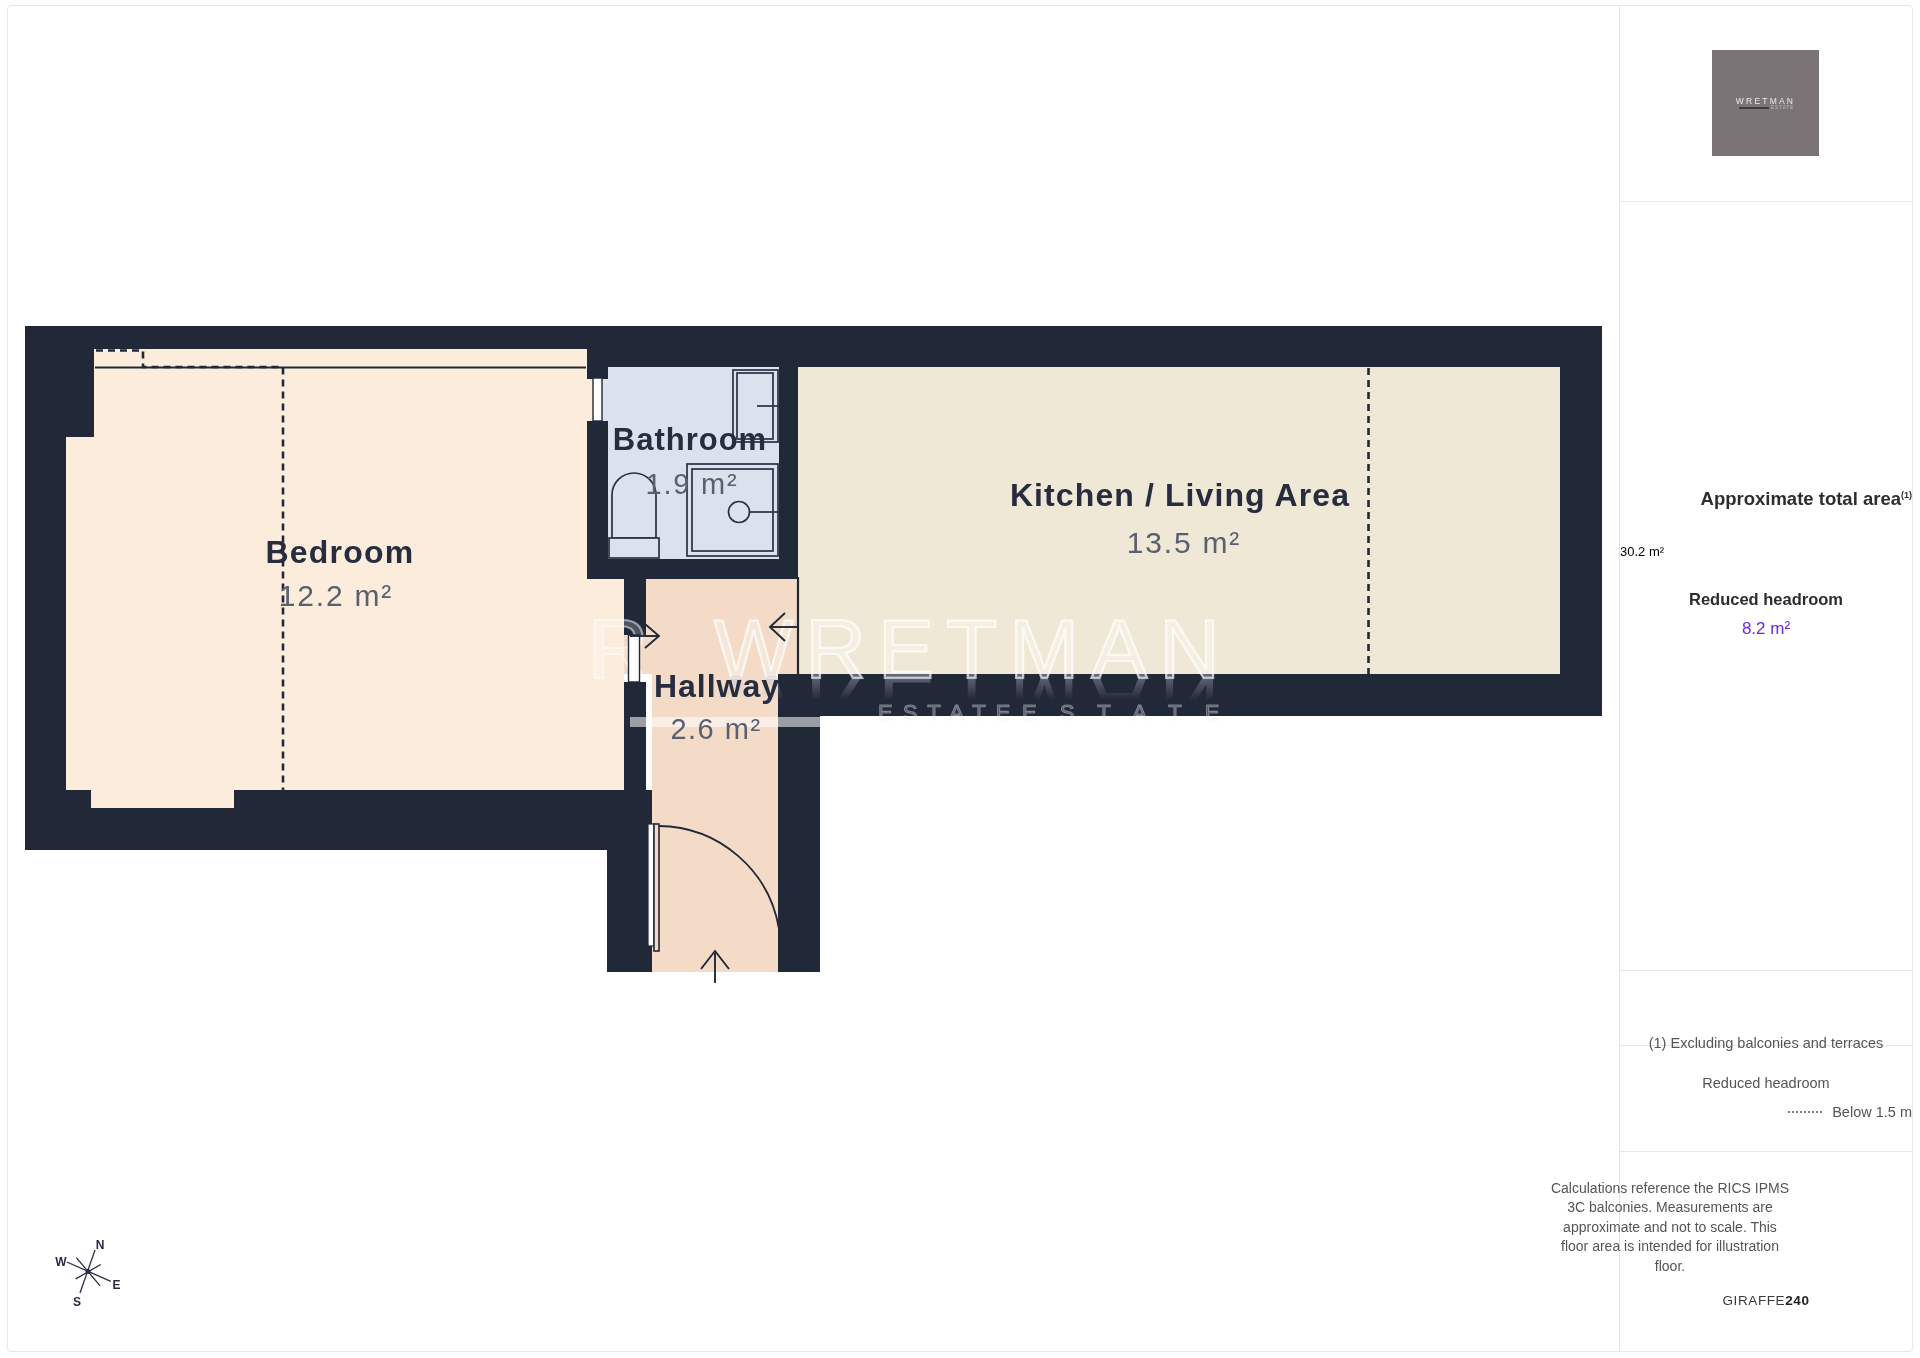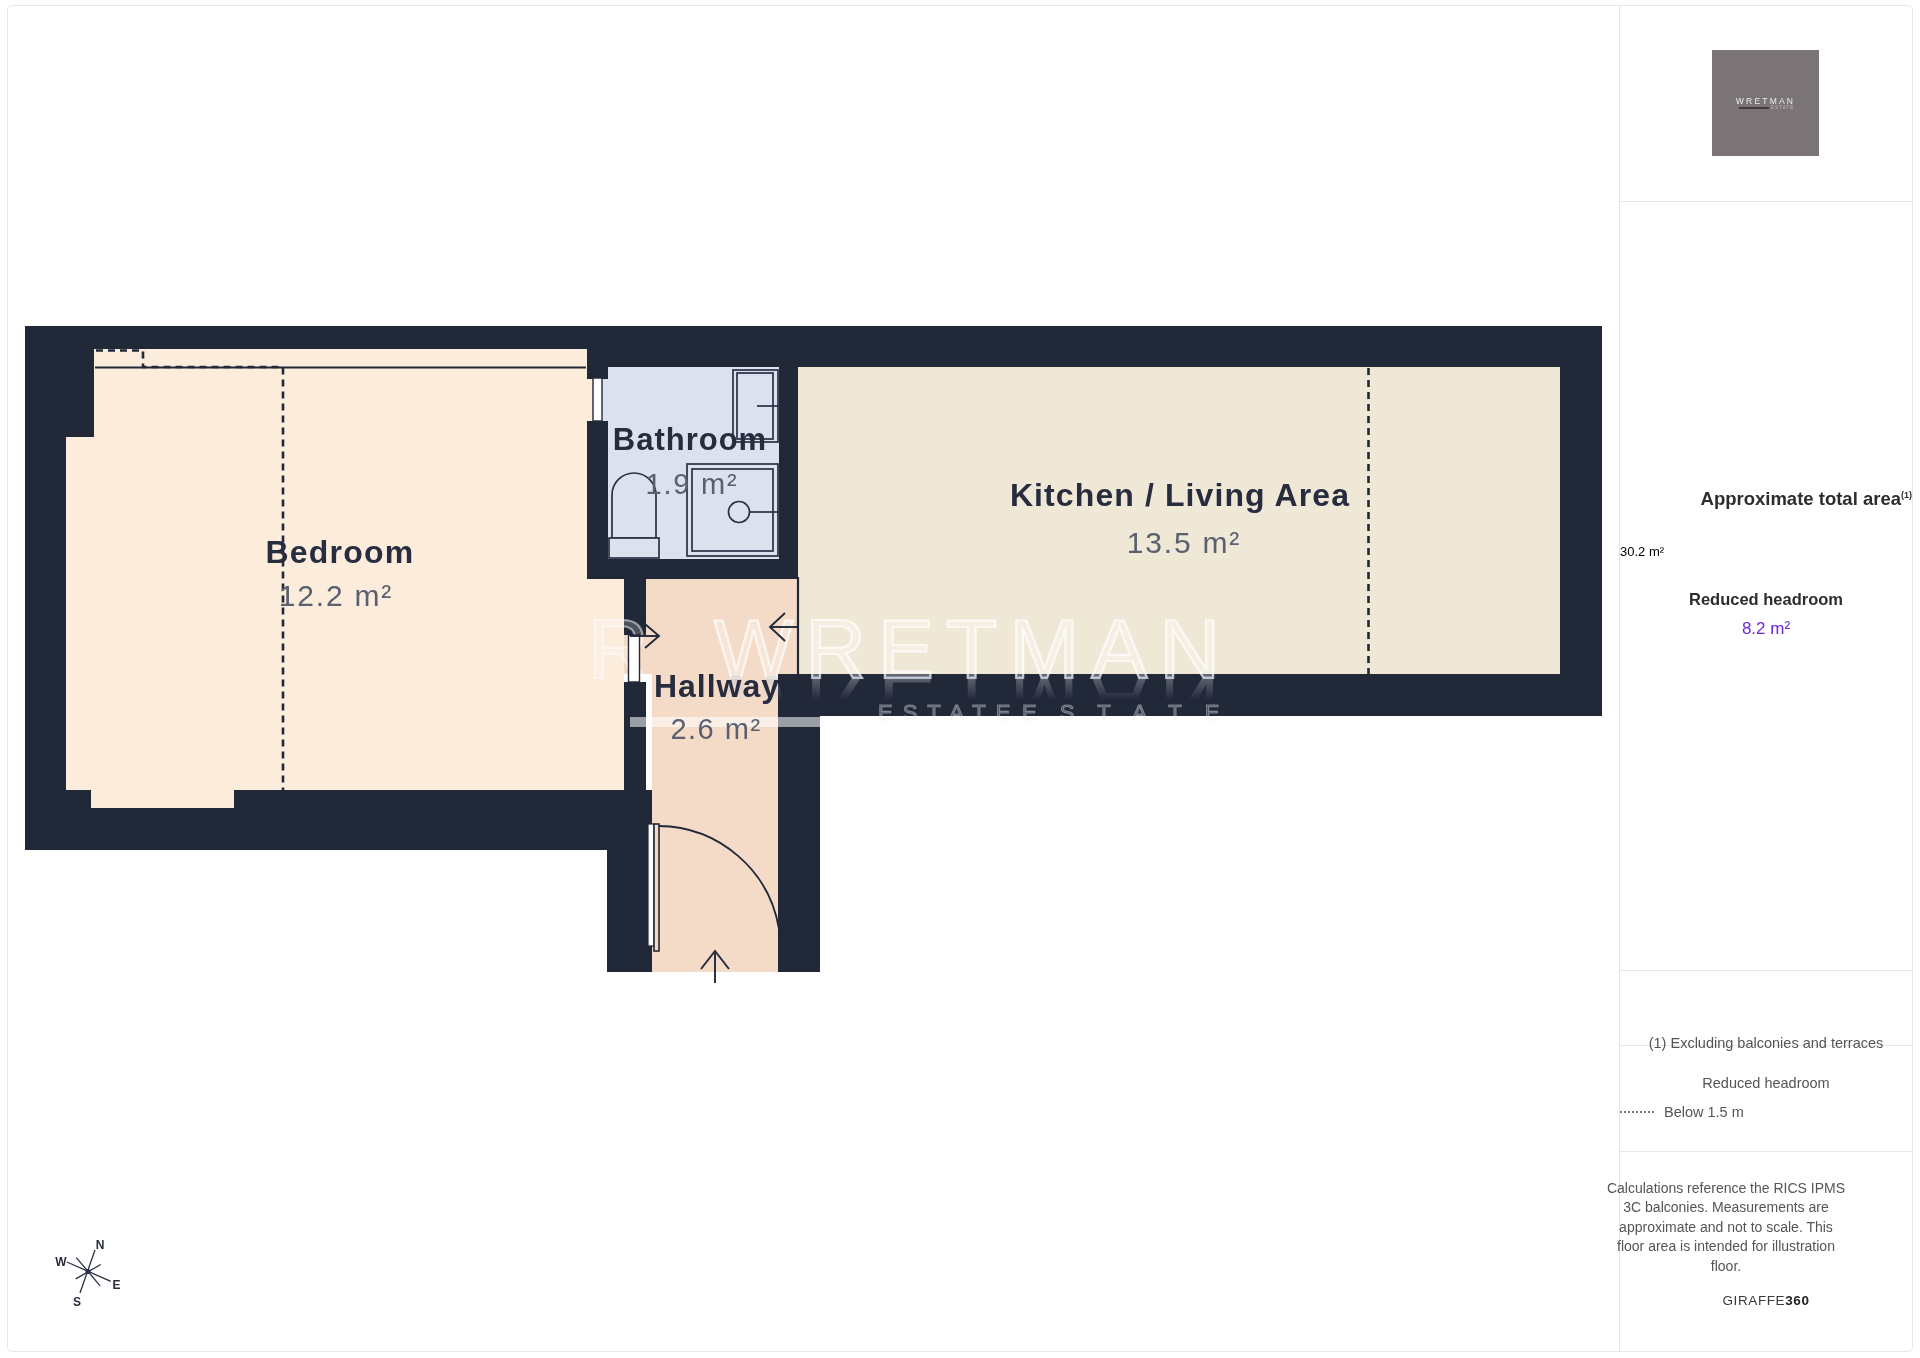--- a/index.html
+++ b/index.html
@@ -179,23 +179,23 @@
 <div class="abs" style="left:1620px;top:1151px;width:292px;height:1px;background:#e7e7e7;"></div>
 
 <div class="abs" style="left:1620px;top:488px;width:292px;text-align:right;font-size:18.5px;font-weight:bold;color:#2d2d2d;">Approximate total area<span style="font-size:9px;vertical-align:7px;font-weight:bold;">(1)</span></div>
 <div class="abs" style="left:1620px;top:544px;width:292px;text-align:left;font-size:13px;color:#000000;">30.2 m²</div>
 <div class="abs" style="left:1620px;top:590px;width:292px;text-align:center;font-size:16.5px;font-weight:bold;color:#2d2d2d;">Reduced headroom</div>
 <div class="abs" style="left:1620px;top:619px;width:292px;text-align:center;font-size:17px;color:#6d28d9;">8.2 m²</div>
 
 <div class="abs" style="left:1620px;top:999px;width:292px;text-align:center;font-size:14.5px;color:#555;margin-top:36px;">(1) Excluding balconies and terraces</div>
 
 <div class="abs" style="left:1620px;top:1075px;width:292px;text-align:center;font-size:14.5px;color:#555;">Reduced headroom</div>
-<div class="abs" style="left:1620px;top:1104px;width:292px;text-align:left;font-size:14.5px;color:#555;"><span style="display:inline-block;width:34px;border-top:2px dotted #777;vertical-align:4px;margin-right:10px;"></span>Below 1.5 m</div>
-
-<div class="abs" style="left:1580px;top:1179px;width:292px;text-align:center;font-size:14px;line-height:19.4px;color:#555;white-space:nowrap;">
+<div class="abs" style="left:1620px;top:1104px;width:292px;text-align:right;font-size:14.5px;color:#555;"><span style="display:inline-block;width:34px;border-top:2px dotted #777;vertical-align:4px;margin-right:10px;"></span>Below 1.5 m</div>
+
+<div class="abs" style="left:1524px;top:1179px;width:292px;text-align:center;font-size:14px;line-height:19.4px;color:#555;white-space:nowrap;">
 <div>Calculations reference the RICS IPMS</div>
 <div>3C balconies. Measurements are</div>
 <div>approximate and not to scale. This</div>
 <div>floor area is intended for illustration</div>
 <div>floor.</div>
 </div>
 
-<div class="abs" style="left:1620px;top:1293px;width:292px;text-align:center;font-size:13.5px;letter-spacing:0.6px;color:#3a3a3a;">GIRAFFE<b style="color:#232323;">360</b></div>
+<div class="abs" style="left:1620px;top:1293px;width:292px;text-align:center;font-size:13.5px;letter-spacing:0.6px;color:#3a3a3a;">GIRAFFE<b style="color:#232323;">240</b></div>
 
 </body></html>

